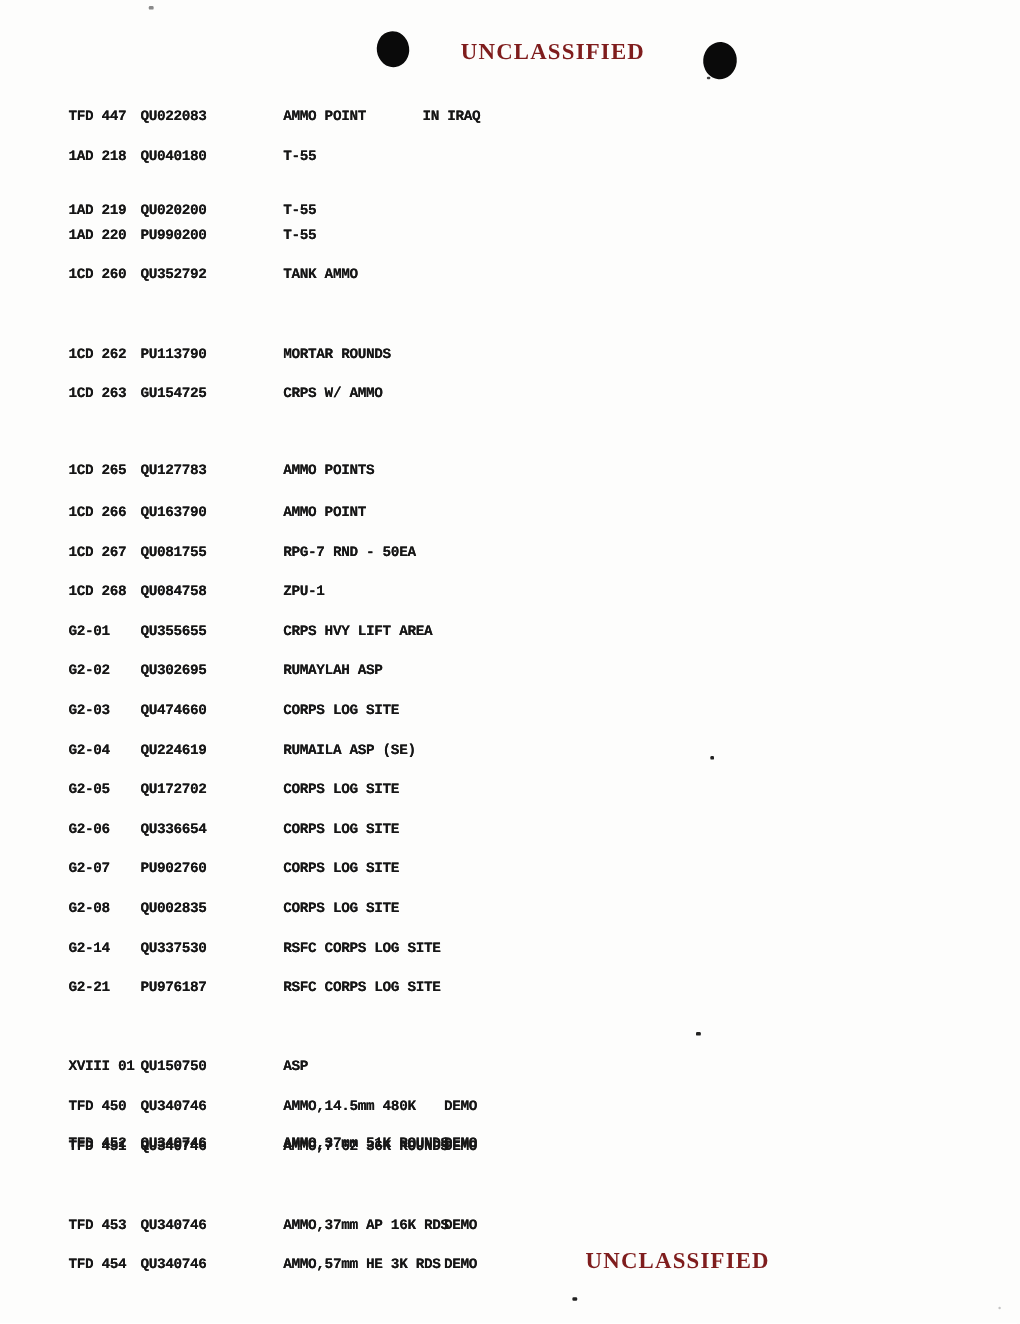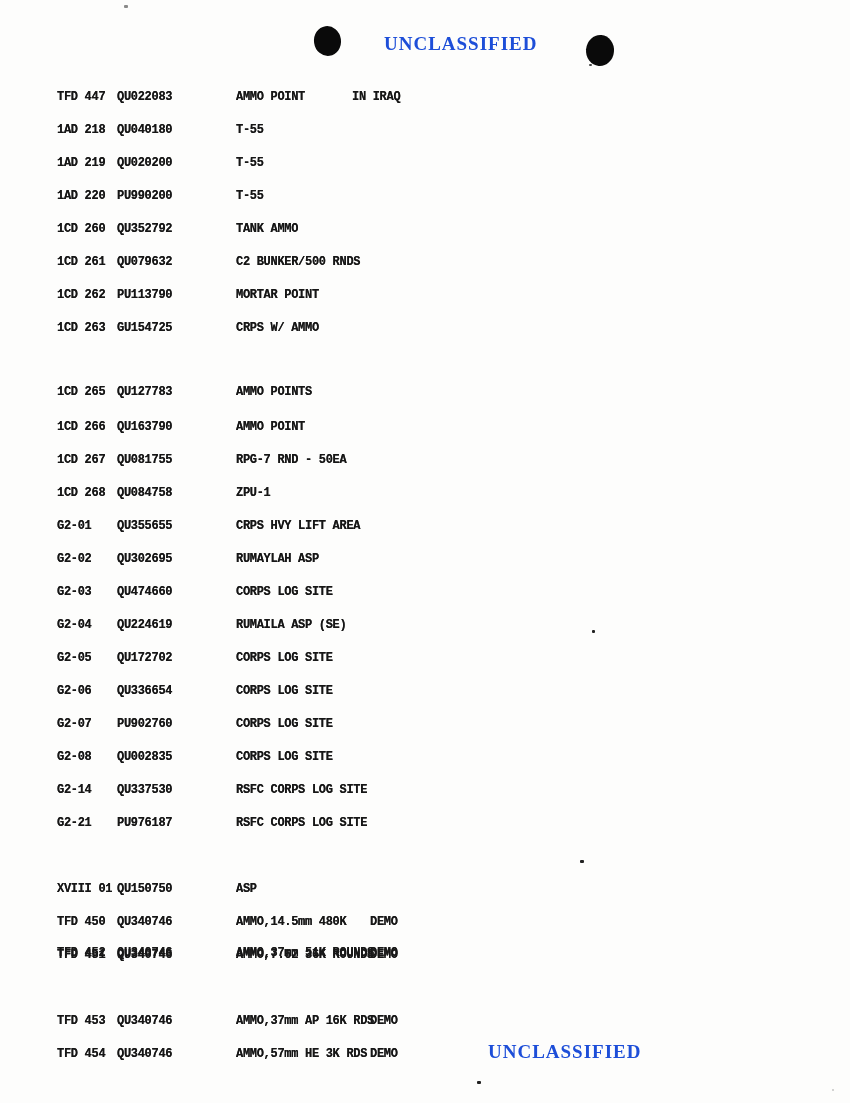--- a/index.html
+++ b/index.html
@@ -15,21 +15,21 @@
     overflow: hidden;
     font-family: "Liberation Mono", monospace;
   }
   
   .classification {
     position: absolute;
     font-family: "Liberation Serif", serif;
     font-weight: 700;
     font-size: 19px;
     letter-spacing: 1px;
-    color: #1d4ed8;
+    color: #7f1d1d;
     white-space: nowrap;
   }
   .classification.top   { left: 384px; top: 33px; }
   .classification.bottom{ left: 488px; top: 1041px; }
 
   
   .hole-punch {
     position: absolute;
     background: #0a0a0a;
     border-radius: 50%;
@@ -90,52 +90,45 @@
       <span class="c4">IN IRAQ</span>
       <span class="c5"></span>
     </div>
       <div class="row" style="top: 123px;">
       <span class="c1">1AD 218</span>
       <span class="c2">QU040180</span>
       <span class="c3">T-55</span>
       <span class="c4"></span>
       <span class="c5"></span>
     </div>
-      <div class="row" style="top: 156px;">
+      <div class="row" style="top: 168px;">
       <span class="c1">1AD 219</span>
       <span class="c2">QU020200</span>
       <span class="c3">T-55</span>
       <span class="c4"></span>
       <span class="c5"></span>
     </div>
       <div class="row" style="top: 189px;">
       <span class="c1">1AD 220</span>
       <span class="c2">PU990200</span>
       <span class="c3">T-55</span>
       <span class="c4"></span>
       <span class="c5"></span>
     </div>
       <div class="row" style="top: 222px;">
       <span class="c1">1CD 260</span>
       <span class="c2">QU352792</span>
       <span class="c3">TANK AMMO</span>
       <span class="c4"></span>
       <span class="c5"></span>
     </div>
-      <div class="row" style="top: 255px;">
-      <span class="c1">1CD 261</span>
-      <span class="c2">QU079632</span>
-      <span class="c3">C2 BUNKER/500 RNDS</span>
-      <span class="c4"></span>
-      <span class="c5"></span>
-    </div>
       <div class="row" style="top: 288px;">
       <span class="c1">1CD 262</span>
       <span class="c2">PU113790</span>
-      <span class="c3">MORTAR POINT</span>
+      <span class="c3">MORTAR ROUNDS</span>
       <span class="c4"></span>
       <span class="c5"></span>
     </div>
       <div class="row" style="top: 321px;">
       <span class="c1">1CD 263</span>
       <span class="c2">GU154725</span>
       <span class="c3">CRPS W/ AMMO</span>
       <span class="c4"></span>
       <span class="c5"></span>
     </div>

